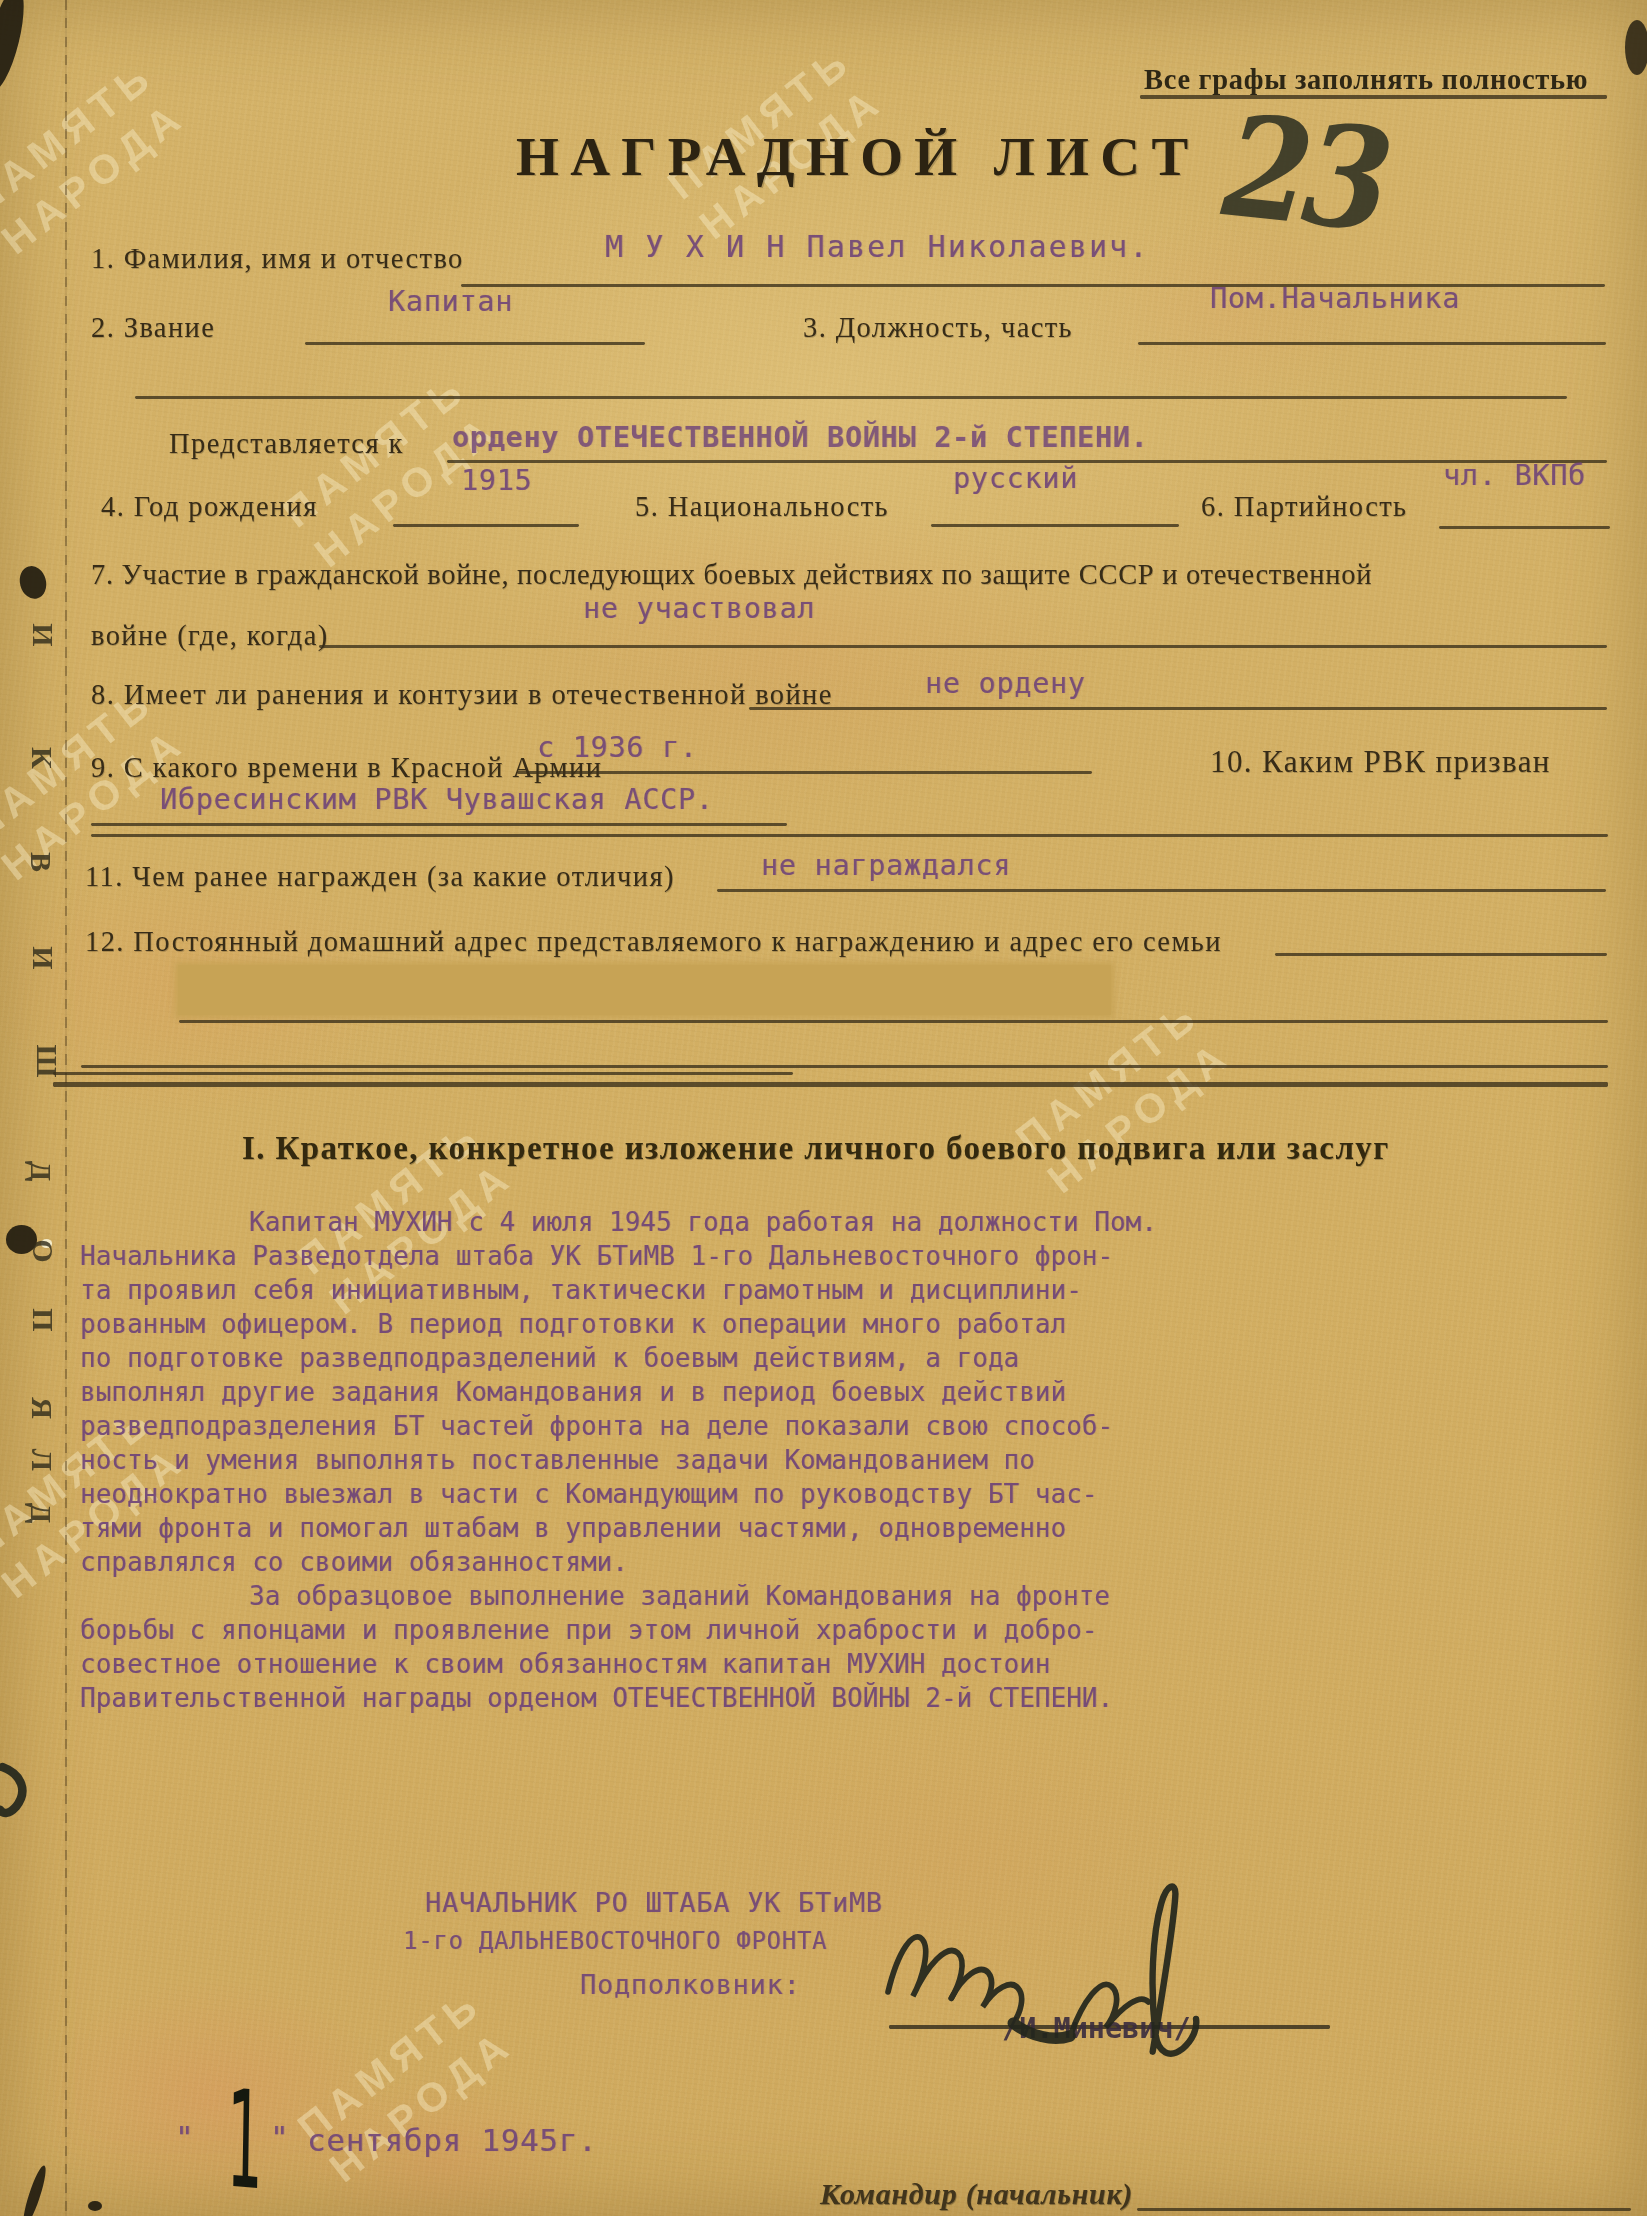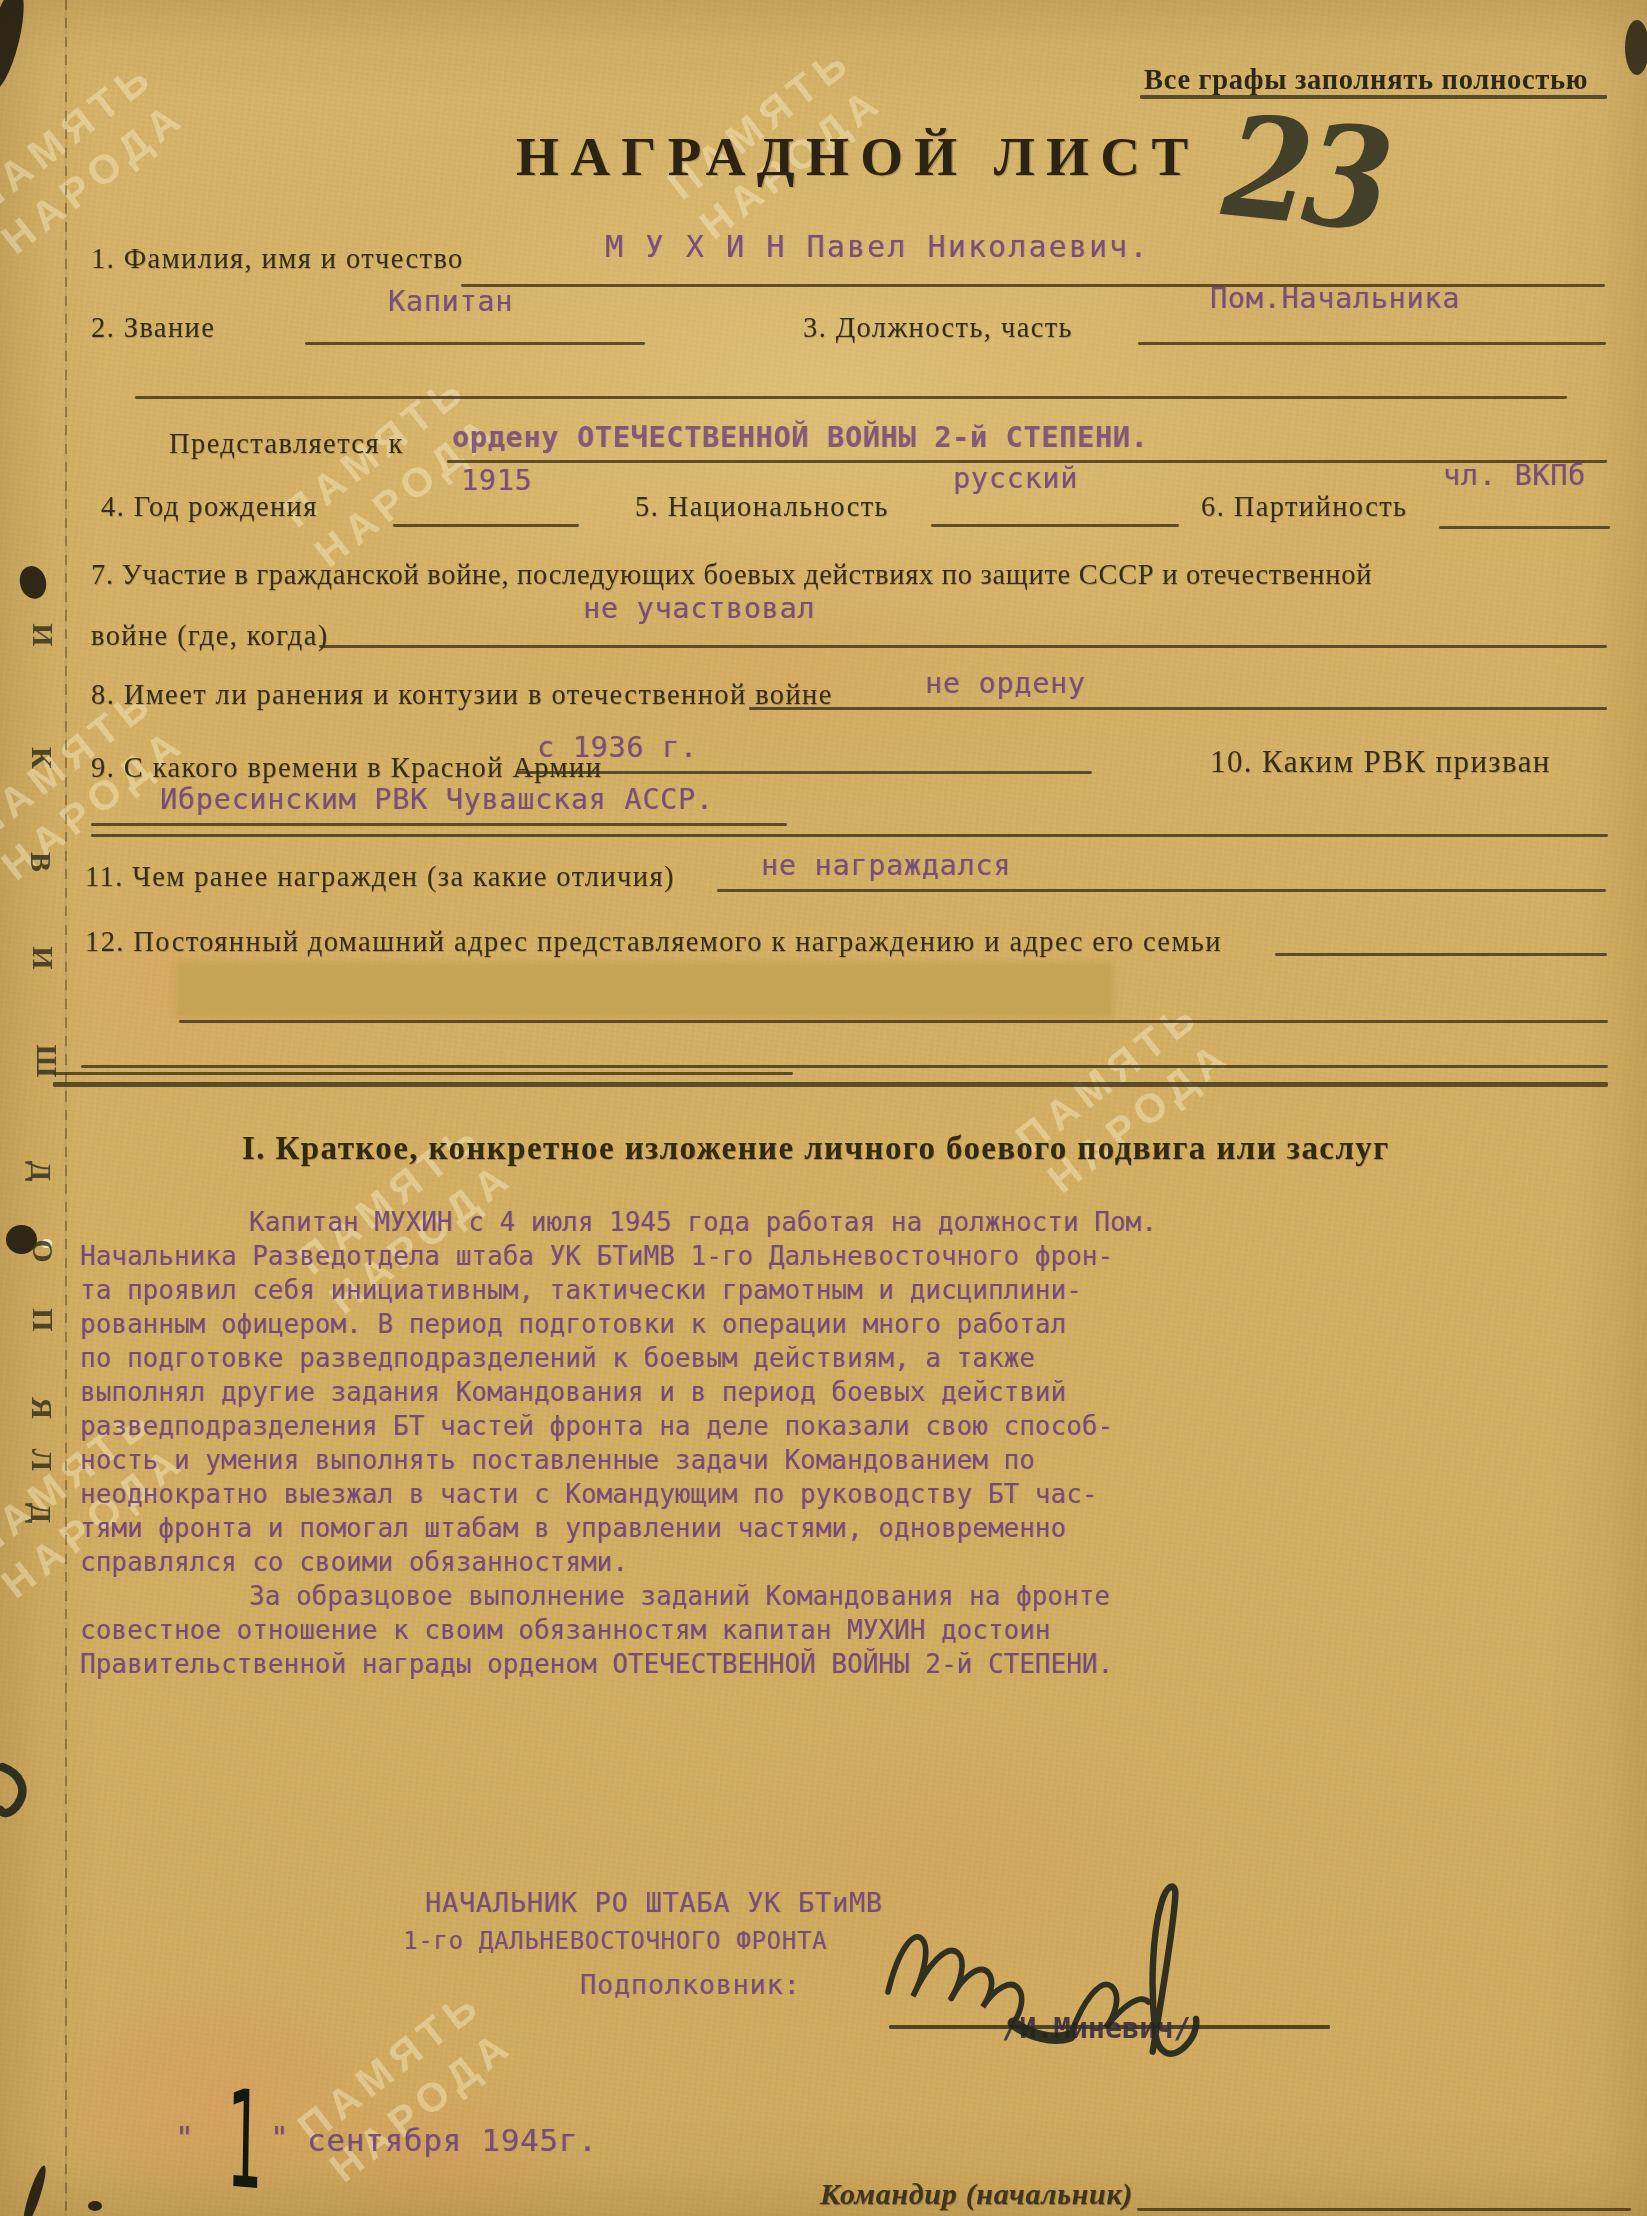--- a/index.html
+++ b/index.html
@@ -150,28 +150,29 @@
 
   <div class="rule" style="left:53px;top:1072px;width:740px;height:2.8px;"></div>
   <div class="rule" style="left:53px;top:1082px;width:1555px;height:5px;"></div>
 
   <div class="sechead">I. Краткое, конкретное изложение личного боевого подвига или заслуг</div>
   <div class="body-block">
     <div class="bl ind">Капитан МУХИН с 4 июля 1945 года работая на должности Пом.</div>
     <div class="bl">Начальника Разведотдела штаба УК БТиМВ 1-го Дальневосточного фрон-</div>
     <div class="bl">та проявил себя инициативным, тактически грамотным и дисциплини-</div>
     <div class="bl">рованным офицером. В период подготовки к операции много работал</div>
-    <div class="bl">по подготовке разведподразделений к боевым действиям, а также</div>
+    <div class="bl">по подготовке разведподразделений к боевым действиям, а года</div>
     <div class="bl">выполнял другие задания Командования и в период боевых действий</div>
     <div class="bl">разведподразделения БТ частей фронта на деле показали свою способ-</div>
     <div class="bl">ность и умения выполнять поставленные задачи Командованием по</div>
     <div class="bl">неоднократно выезжал в части с Командующим по руководству БТ час-</div>
     <div class="bl">тями фронта и помогал штабам в управлении частями, одновременно</div>
     <div class="bl">справлялся со своими обязанностями.</div>
     <div class="bl ind">За образцовое выполнение заданий Командования на фронте</div>
+    <div class="bl">борьбы с японцами и проявление при этом личной храбрости и добро-</div>
     <div class="bl">совестное отношение к своим обязанностям капитан МУХИН достоин</div>
     <div class="bl">Правительственной награды орденом ОТЕЧЕСТВЕННОЙ ВОЙНЫ 2-й СТЕПЕНИ.</div>
   </div>
 
   <div class="typed" style="left:425px;top:1887px;font-size:27px;">НАЧАЛЬНИК РО ШТАБА УК БТиМВ</div>
   <div class="typed" style="left:403px;top:1927px;font-size:24px;">1-го ДАЛЬНЕВОСТОЧНОГО ФРОНТА</div>
   <div class="typed" style="left:580px;top:1969px;font-size:27px;">Подполковник:</div>
   <div class="rule" style="left:889px;top:2025px;width:441px;height:3.6px;background:#2b2618;"></div>
   <div class="signame">/И.Миневич/</div>
 

